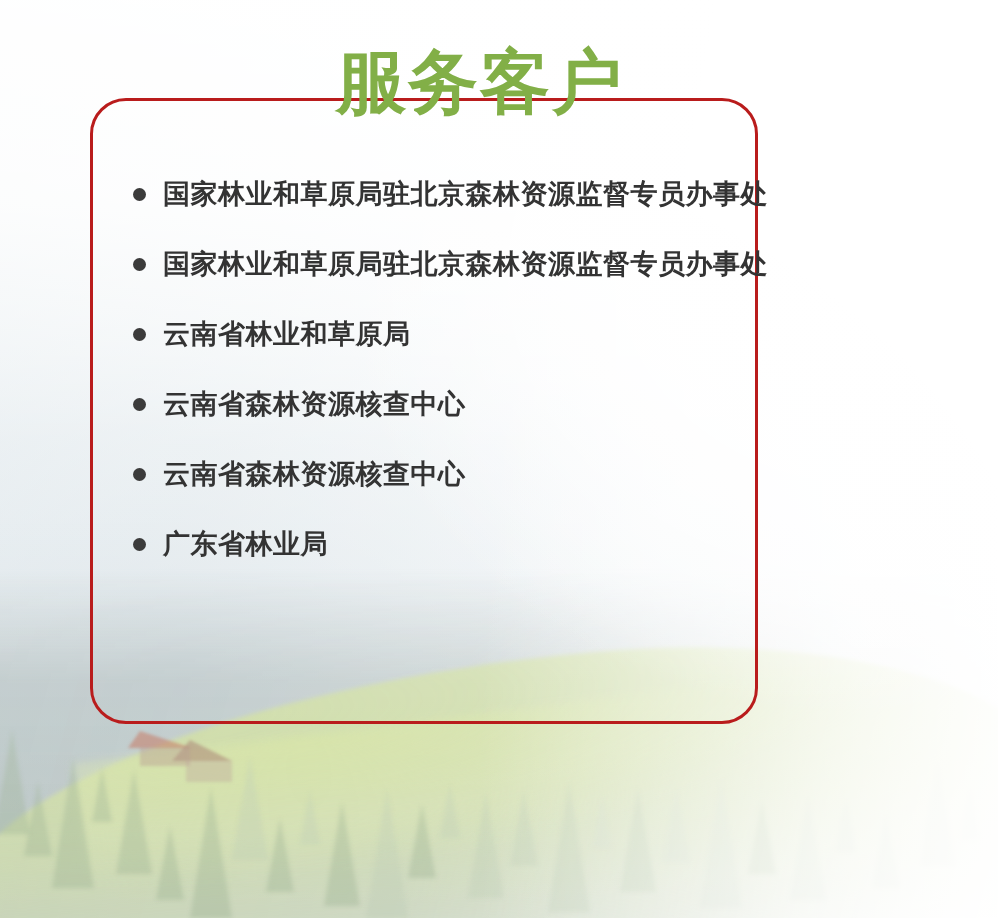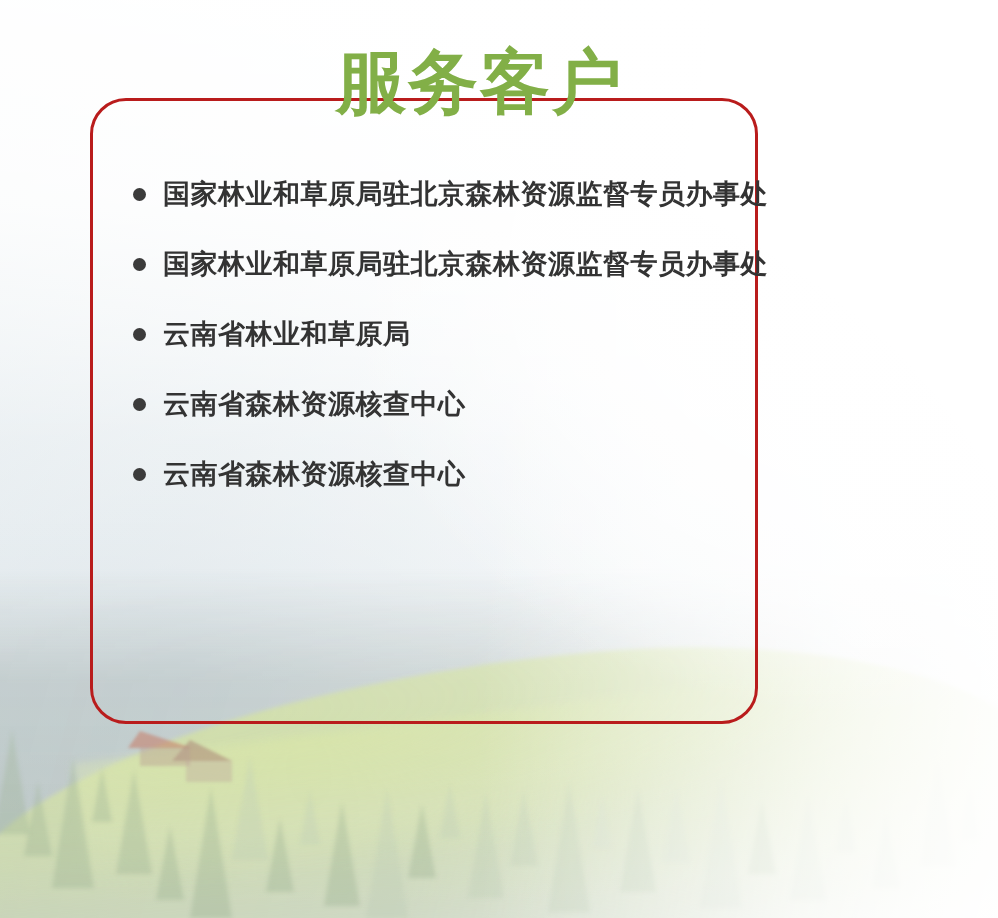--- a/index.html
+++ b/index.html
@@ -257,18 +257,22 @@
         <span class="client-name">云南省林业和草原局</span>
       </li>
       <li>
         <span class="bullet"></span>
         <span class="client-name">云南省森林资源核查中心</span>
       </li>
       <li>
         <span class="bullet"></span>
         <span class="client-name">云南省森林资源核查中心</span>
       </li>
+      <li>
+        <span class="bullet"></span>
+        <span class="client-name">广东省林业局</span>
+      </li>
     </ul>
   </div>
 
   <div class="title">服务客户</div>
 
 </div>
 
 </body></html>

